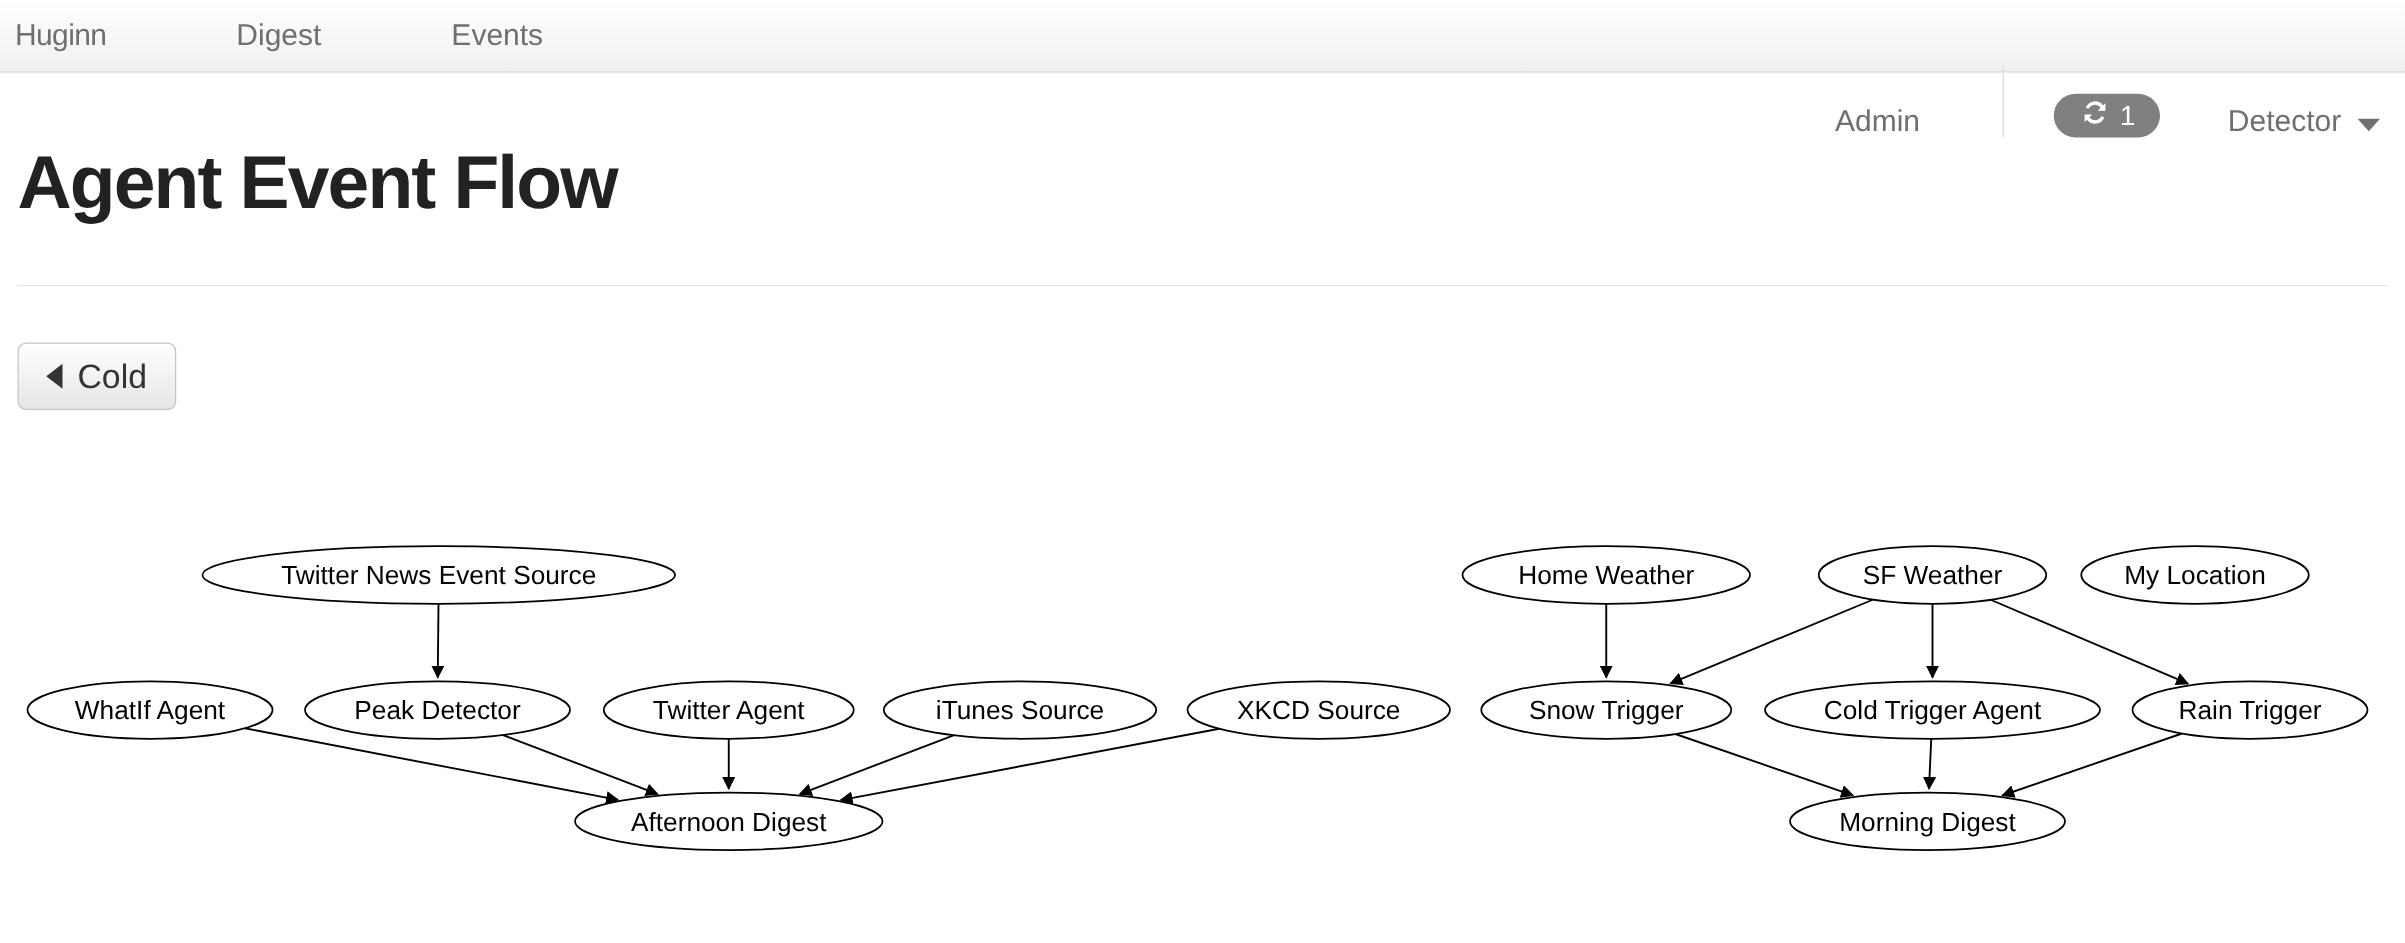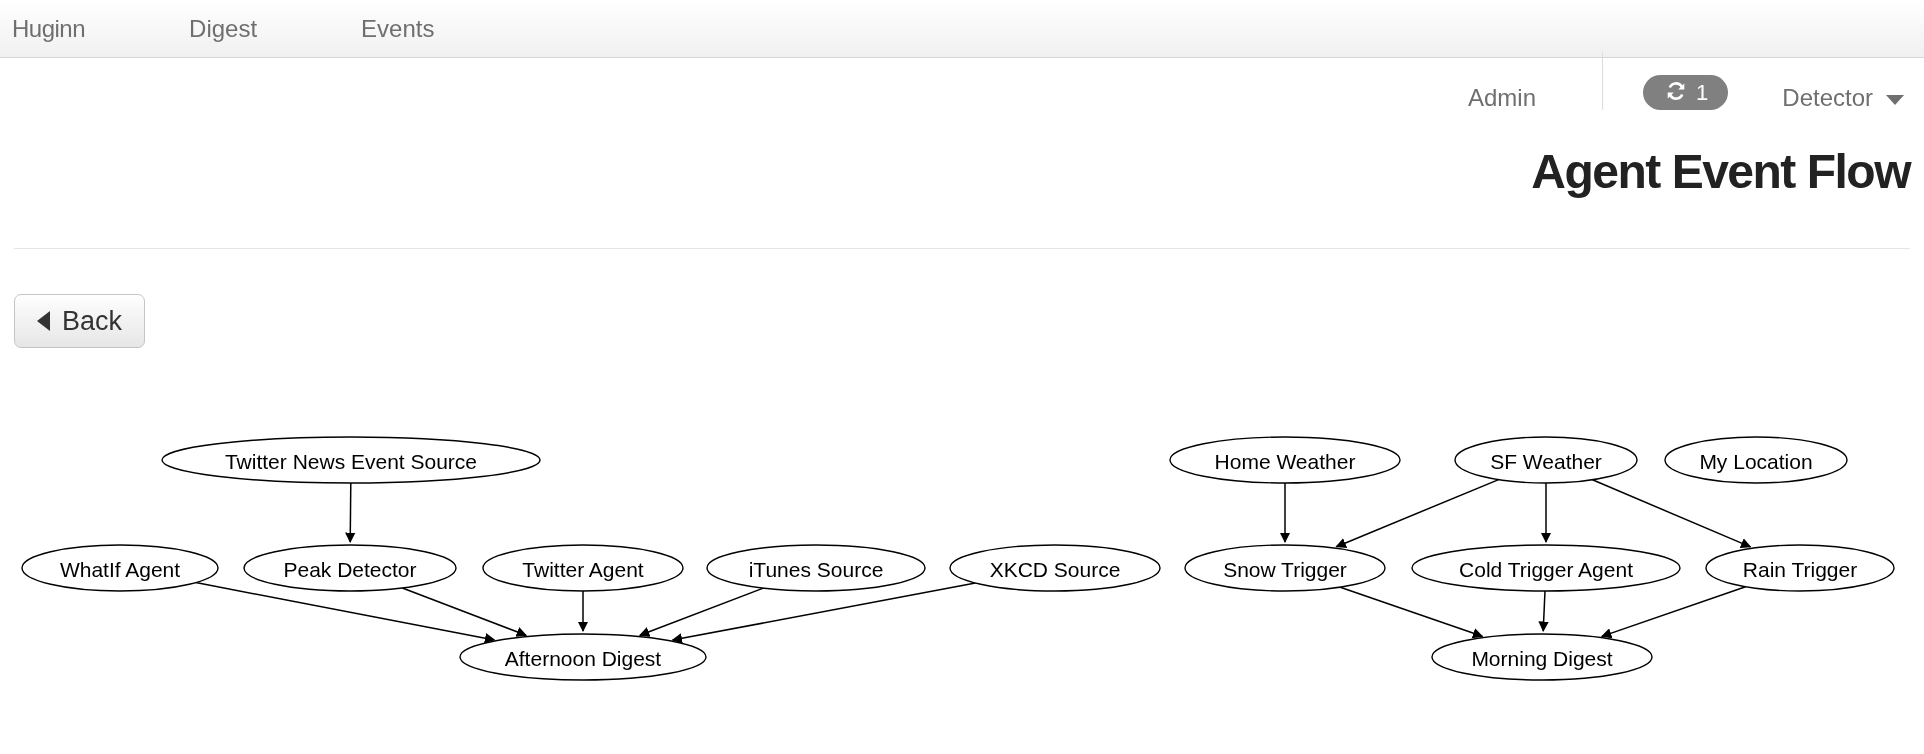--- a/index.html
+++ b/index.html
@@ -102,27 +102,26 @@
   }
 
   
   .container {
     position: relative;
     width: 1924px;
     padding: 0 14px;
   }
 
   .page-title {
-    font-size: 48px;
+    font-size: 60px;
     font-weight: bold;
     color: #222222;
     letter-spacing: -1.5px;
-    margin-top: 90px;
-    line-height: 1;
-    text-align: right;
+    margin-top: 58px;
+    line-height: 1;
   }
 
   .hr {
     height: 1px;
     background: #e5e5e5;
     margin-top: 52px;
     width: 1896px;
   }
 
   .back-btn {
@@ -207,21 +206,21 @@
       <span class="caret"></span>
     </div>
   </div>
 </div>
 
 <div class="container">
   <h1 class="page-title">Agent Event Flow</h1>
   <div class="hr"></div>
   <button class="back-btn">
     <span class="back-caret"></span>
-    <span>Back</span>
+    <span>Cold</span>
   </button>
 </div>
 
 <div class="graph-wrap">
   <svg class="flow" id="flow-svg" width="1924" height="354" viewBox="0 0 1924 354">
     <defs>
       <marker id="arrow" viewBox="0 0 10 10" refX="9" refY="5" markerWidth="7" markerHeight="7" orient="auto-start-reverse">
         <path d="M 0 0 L 10 5 L 0 10 z" fill="#000000"></path>
       </marker>
     </defs>

